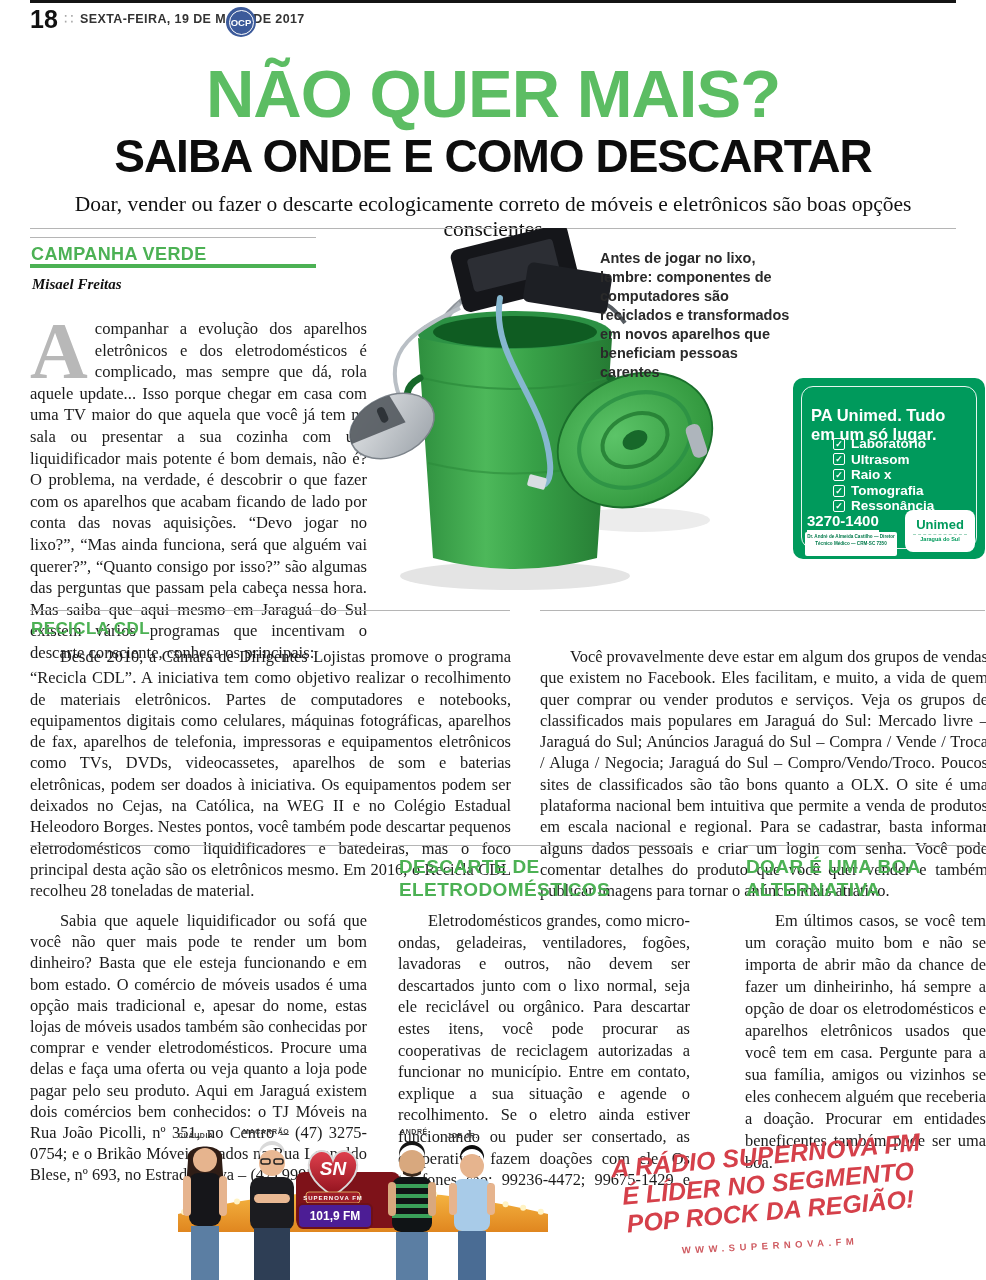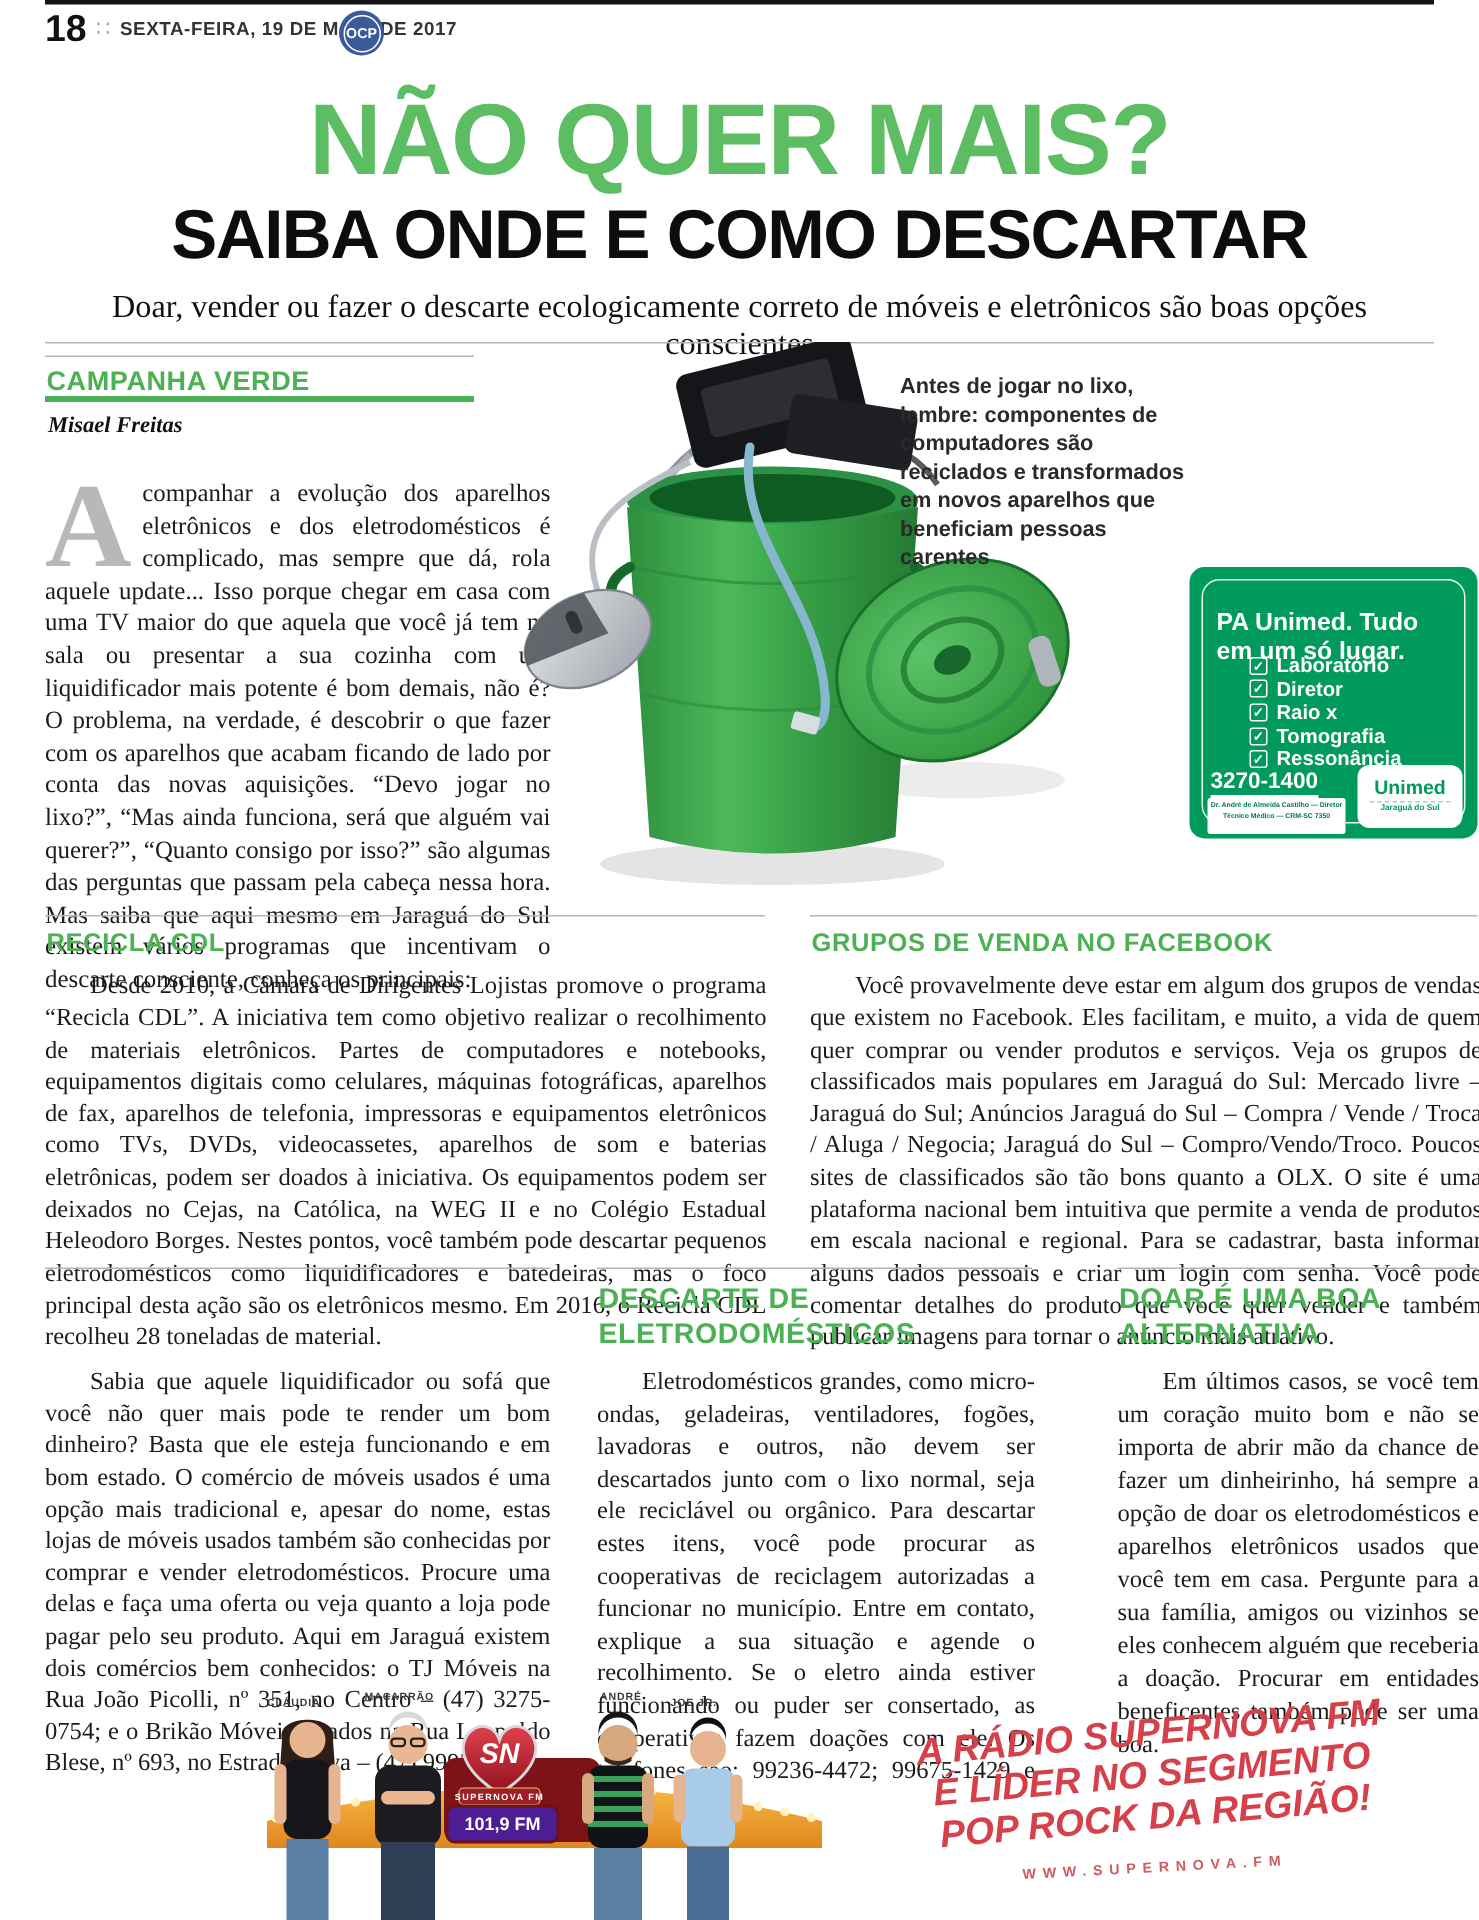--- a/index.html
+++ b/index.html
@@ -154,21 +154,21 @@
   <div class="abs unimed">
     <div class="inner"></div>
     <div class="title">PA Unimed. Tudo em um só lugar.</div>
     <ul>
       <li>
           <span class="chk">✓</span>
           <span>Laboratório</span>
         </li>
       <li>
           <span class="chk">✓</span>
-          <span>Diretor</span>
+          <span>Ultrasom</span>
         </li>
       <li>
           <span class="chk">✓</span>
           <span>Raio x</span>
         </li>
       <li>
           <span class="chk">✓</span>
           <span>Tomografia</span>
         </li>
       <li>
@@ -182,21 +182,20 @@
       <div class="brand">Unimed</div>
       <div class="sub">Jaraguá do Sul</div>
     </div>
   </div>
 
   <div class="abs rule" style="left:30px;top:610px;width:480px;"></div>
   <div class="abs greenhead secttitle" style="left:31px;top:619px;">RECICLA CDL</div>
   <div class="abs serif sectbody" style="left:30px;top:646px;width:481px;">Desde 2010, a Câmara de Dirigentes Lojistas promove o programa “Recicla CDL”. A iniciativa tem como objetivo realizar o recolhimento de materiais eletrônicos. Partes de computadores e notebooks, equipamentos digitais como celulares, máquinas fotográficas, aparelhos de fax, aparelhos de telefonia, impressoras e equipamentos eletrônicos como TVs, DVDs, videocassetes, aparelhos de som e baterias eletrônicas, podem ser doados à iniciativa. Os equipamentos podem ser deixados no Cejas, na Católica, na WEG II e no Colégio Estadual Heleodoro Borges. Nestes pontos, você também pode descartar pequenos eletrodomésticos como liquidificadores e batedeiras, mas o foco principal desta ação são os eletrônicos mesmo. Em 2016, o Recicla CDL recolheu 28 toneladas de material.</div>
 
   <div class="abs rule" style="left:540px;top:610px;width:445px;"></div>
-  <div class="abs greenhead secttitle" style="left:541px;top:619px;">GRUPOS DE VENDA NO FACEBOOK</div>
   <div class="abs serif sectbody" style="left:540px;top:646px;width:448px;">Você provavelmente deve estar em algum dos grupos de vendas que existem no Facebook. Eles facilitam, e muito, a vida de quem quer comprar ou vender produtos e serviços. Veja os grupos de classificados mais populares em Jaraguá do Sul: Mercado livre – Jaraguá do Sul; Anúncios Jaraguá do Sul – Compra / Vende / Troca / Aluga / Negocia; Jaraguá do Sul – Compro/Vendo/Troco. Poucos sites de classificados são tão bons quanto a OLX. O site é uma plataforma nacional bem intuitiva que permite a venda de produtos em escala nacional e regional. Para se cadastrar, basta informar alguns dados pessoais e criar um login com senha. Você pode comentar detalhes do produto que você quer vender e também publicar imagens para tornar o anúncio mais atrativo.</div>
 
   <div class="abs rule" style="left:30px;top:845px;width:337px;"></div>
   <div class="abs serif sectbody" style="left:30px;top:910px;width:337px;line-height:21.2px;">Sabia que aquele liquidificador ou sofá que você não quer mais pode te render um bom dinheiro? Basta que ele esteja funcionando e em bom estado. O comércio de móveis usados é uma opção mais tradicional e, apesar do nome, estas lojas de móveis usados também são conhecidas por comprar e vender eletrodomésticos. Procure uma delas e faça uma oferta ou veja quanto a loja pode pagar pelo seu produto. Aqui em Jaraguá existem dois comércios bem conhecidos: o TJ Móveis na Rua João Picolli, nº 351, no Centro – (47) 3275-0754; e o Brikão Móveis Usados na Rua Leopoldo Blese, nº 693, no Estrada Nova – (47) 9995-9267.</div>
 
   <div class="abs rule" style="left:398px;top:845px;width:290px;"></div>
   <div class="abs greenhead coltitle" style="left:399px;top:855px;width:250px;">DESCARTE DE ELETRODOMÉSTICOS</div>
   <div class="abs serif sectbody" style="left:398px;top:910px;width:292px;line-height:21.6px;">Eletrodomésticos grandes, como micro-ondas, geladeiras, ventiladores, fogões, lavadoras e outros, não devem ser descartados junto com o lixo normal, seja ele reciclável ou orgânico. Para descartar estes itens, você pode procurar as cooperativas de reciclagem autorizadas a funcionar no município. Entre em contato, explique a sua situação e agende o recolhimento. Se o eletro ainda estiver funcionando ou puder ser consertado, as cooperativas fazem doações com ele.  Os telefones são: 99236-4472; 99675-1429 e  99179- 1938.</div>
 
   <div class="abs rule" style="left:745px;top:845px;width:240px;"></div>

